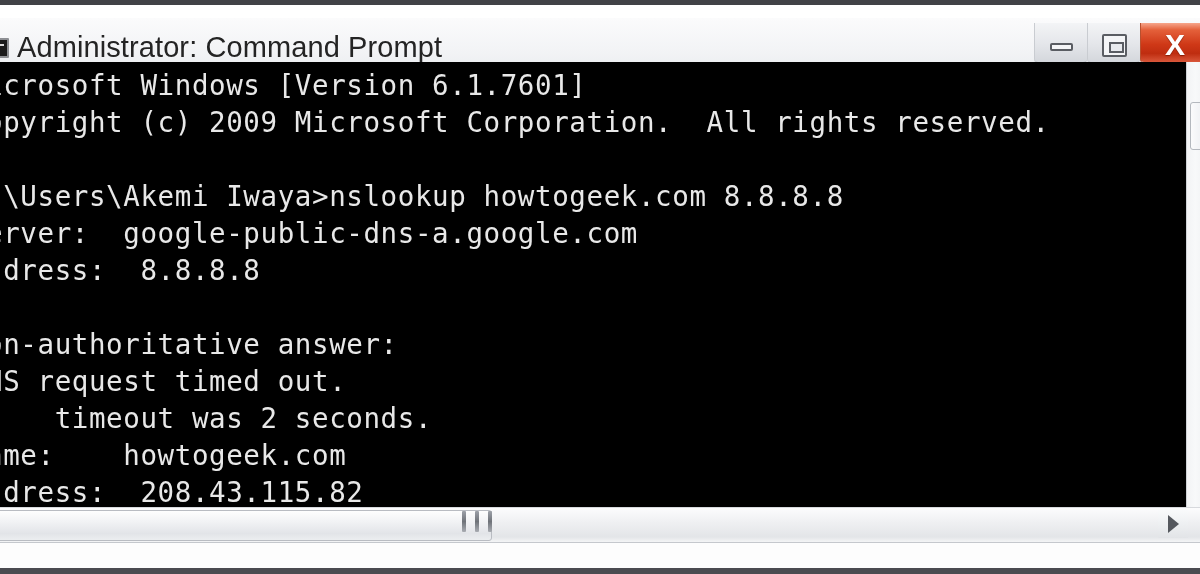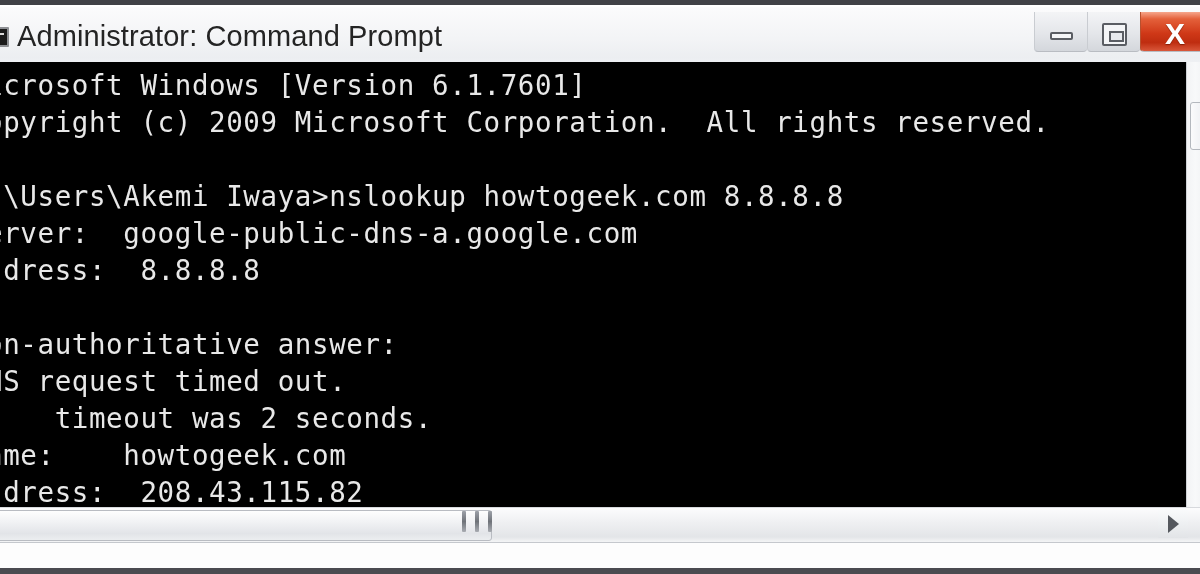--- a/index.html
+++ b/index.html
@@ -31,21 +31,21 @@
   .frame-bottom {
     position: absolute;
     left: 0; bottom: 0;
     width: 1200px; height: 6px;
     background: #4a4b50;
   }
 
   
   .titlebar {
     position: absolute;
-    left: 0; top: 7px;
+    left: 0; top: 18px;
     width: 1200px; height: 71px;
     background: linear-gradient(to bottom, #fbfbfc 0%, #f3f4f6 45%, #eceef1 72%, #f7f8fa 100%);
     border-bottom: 1px solid #dfe1e4;
   }
 
   .win-icon {
     position: absolute;
     left: -9px; top: 20px;
     width: 18px; height: 20px;
     background: #1b1b1b;

